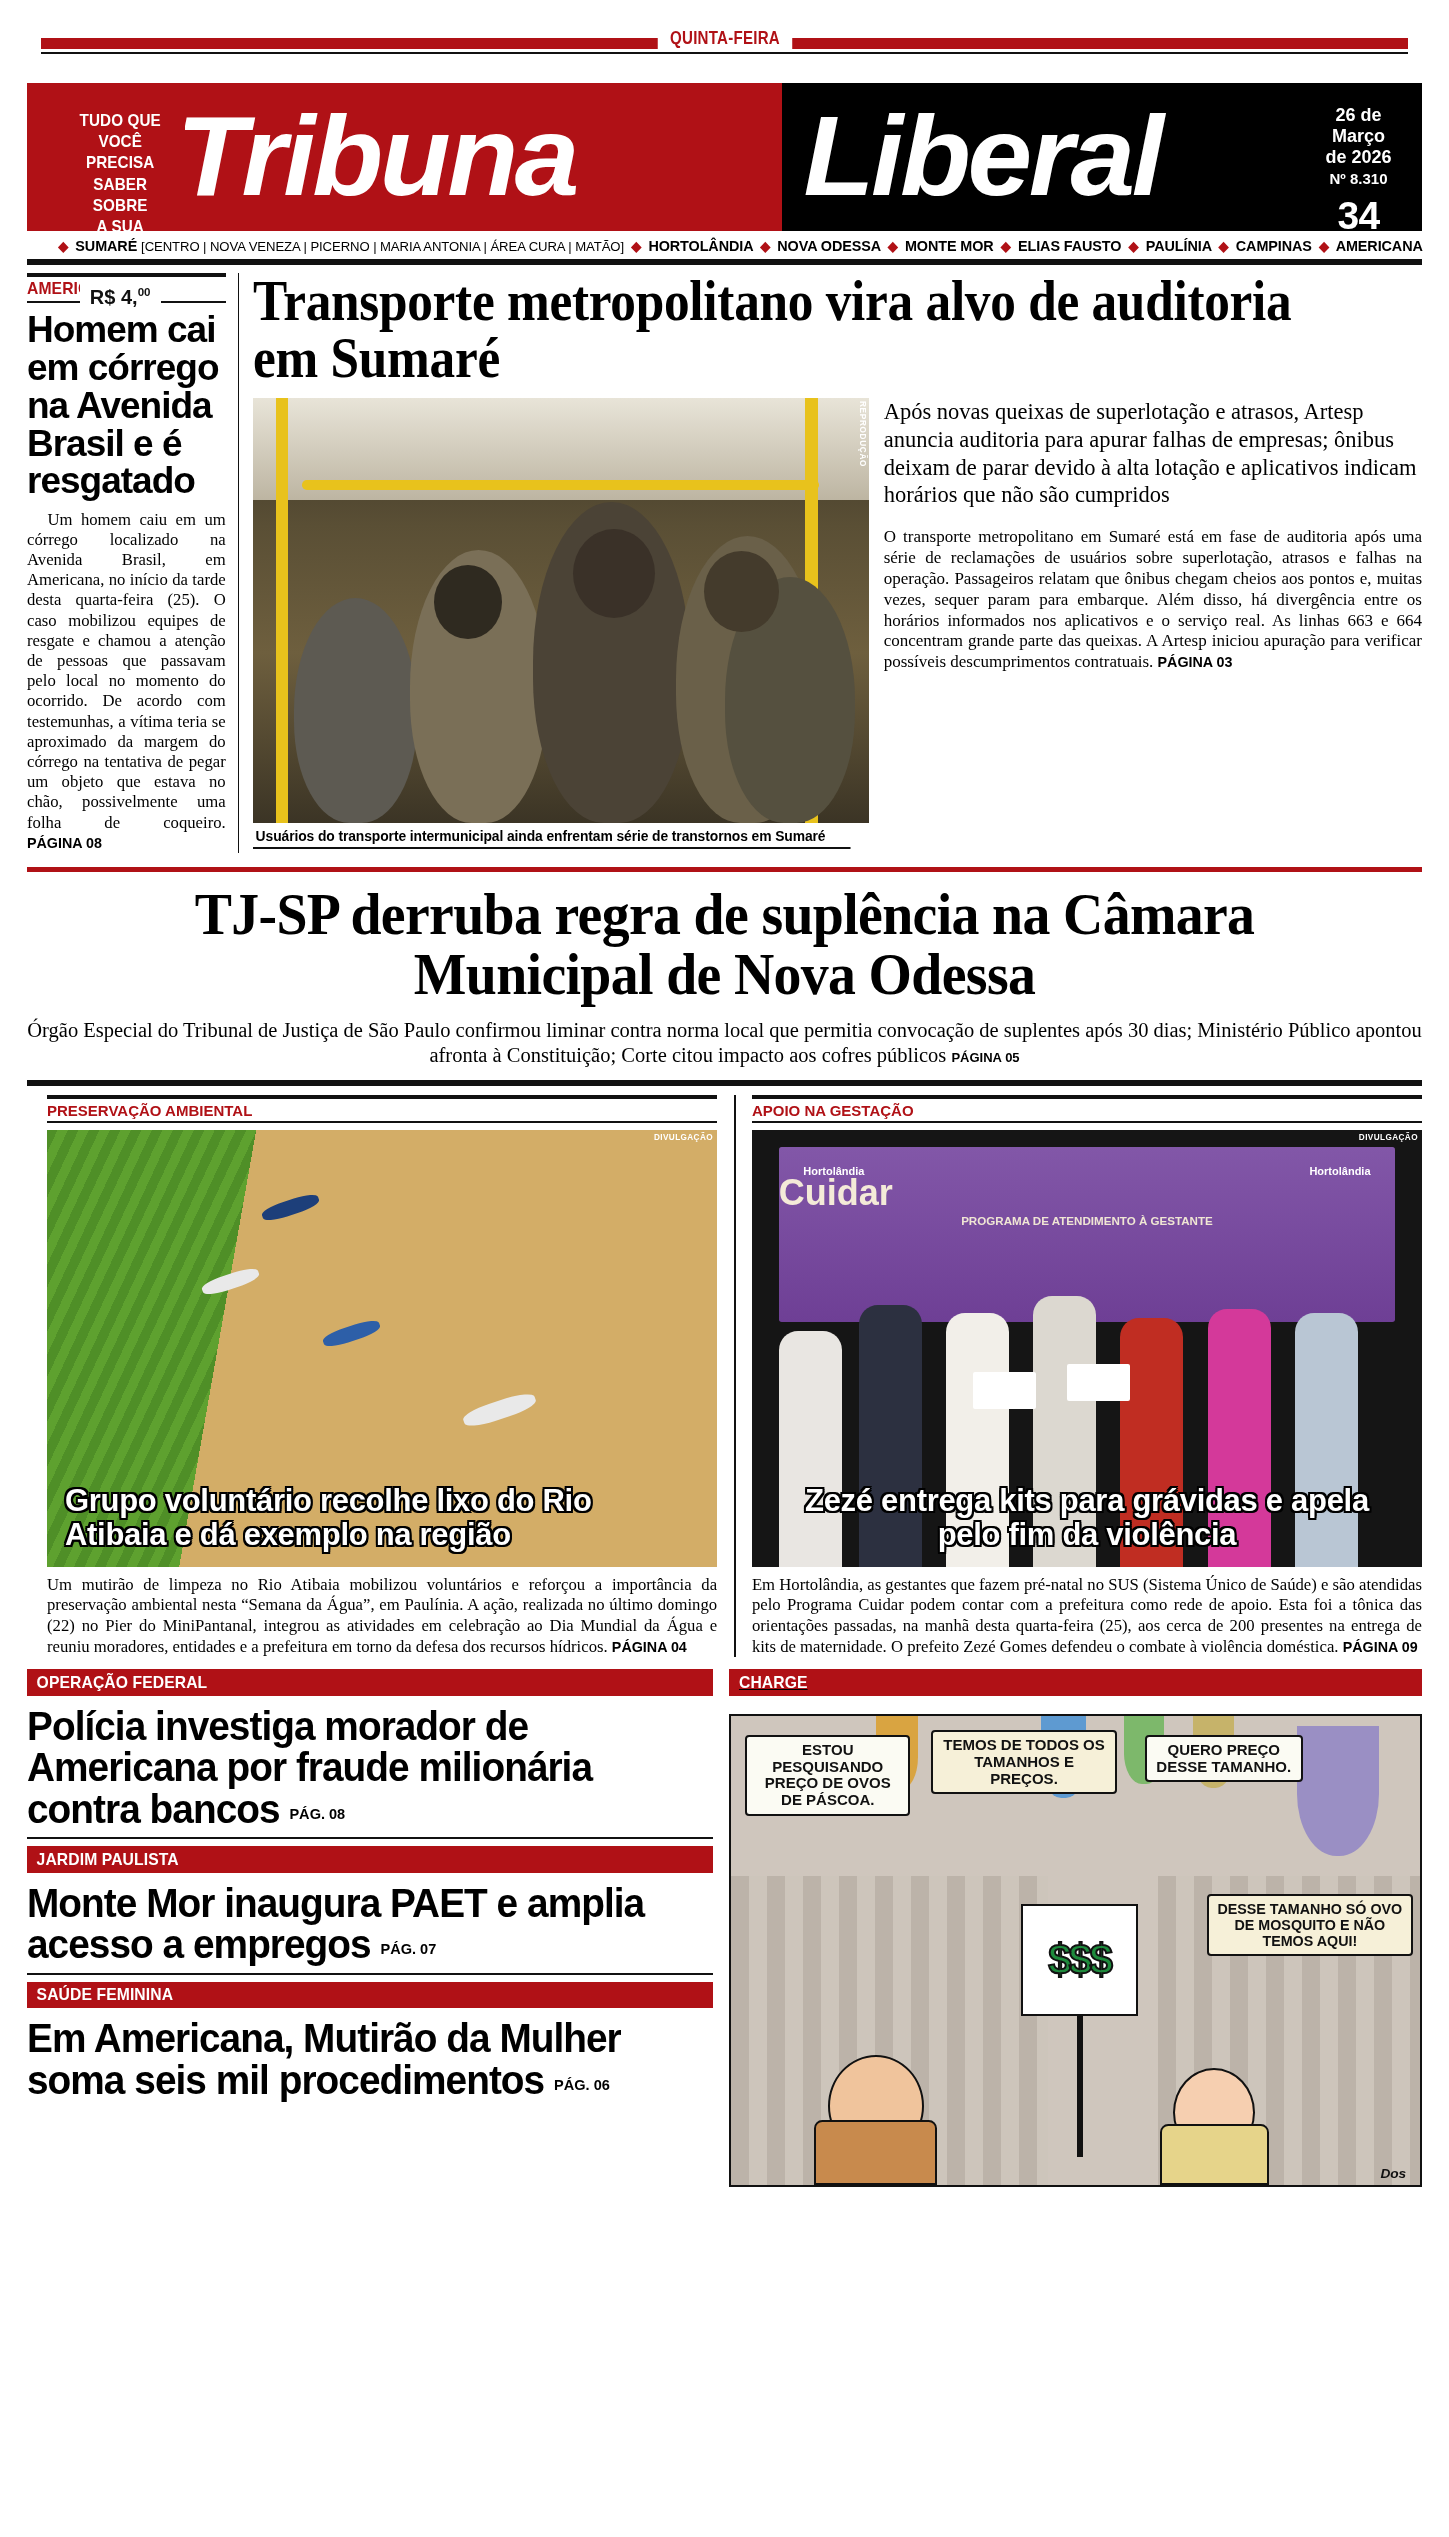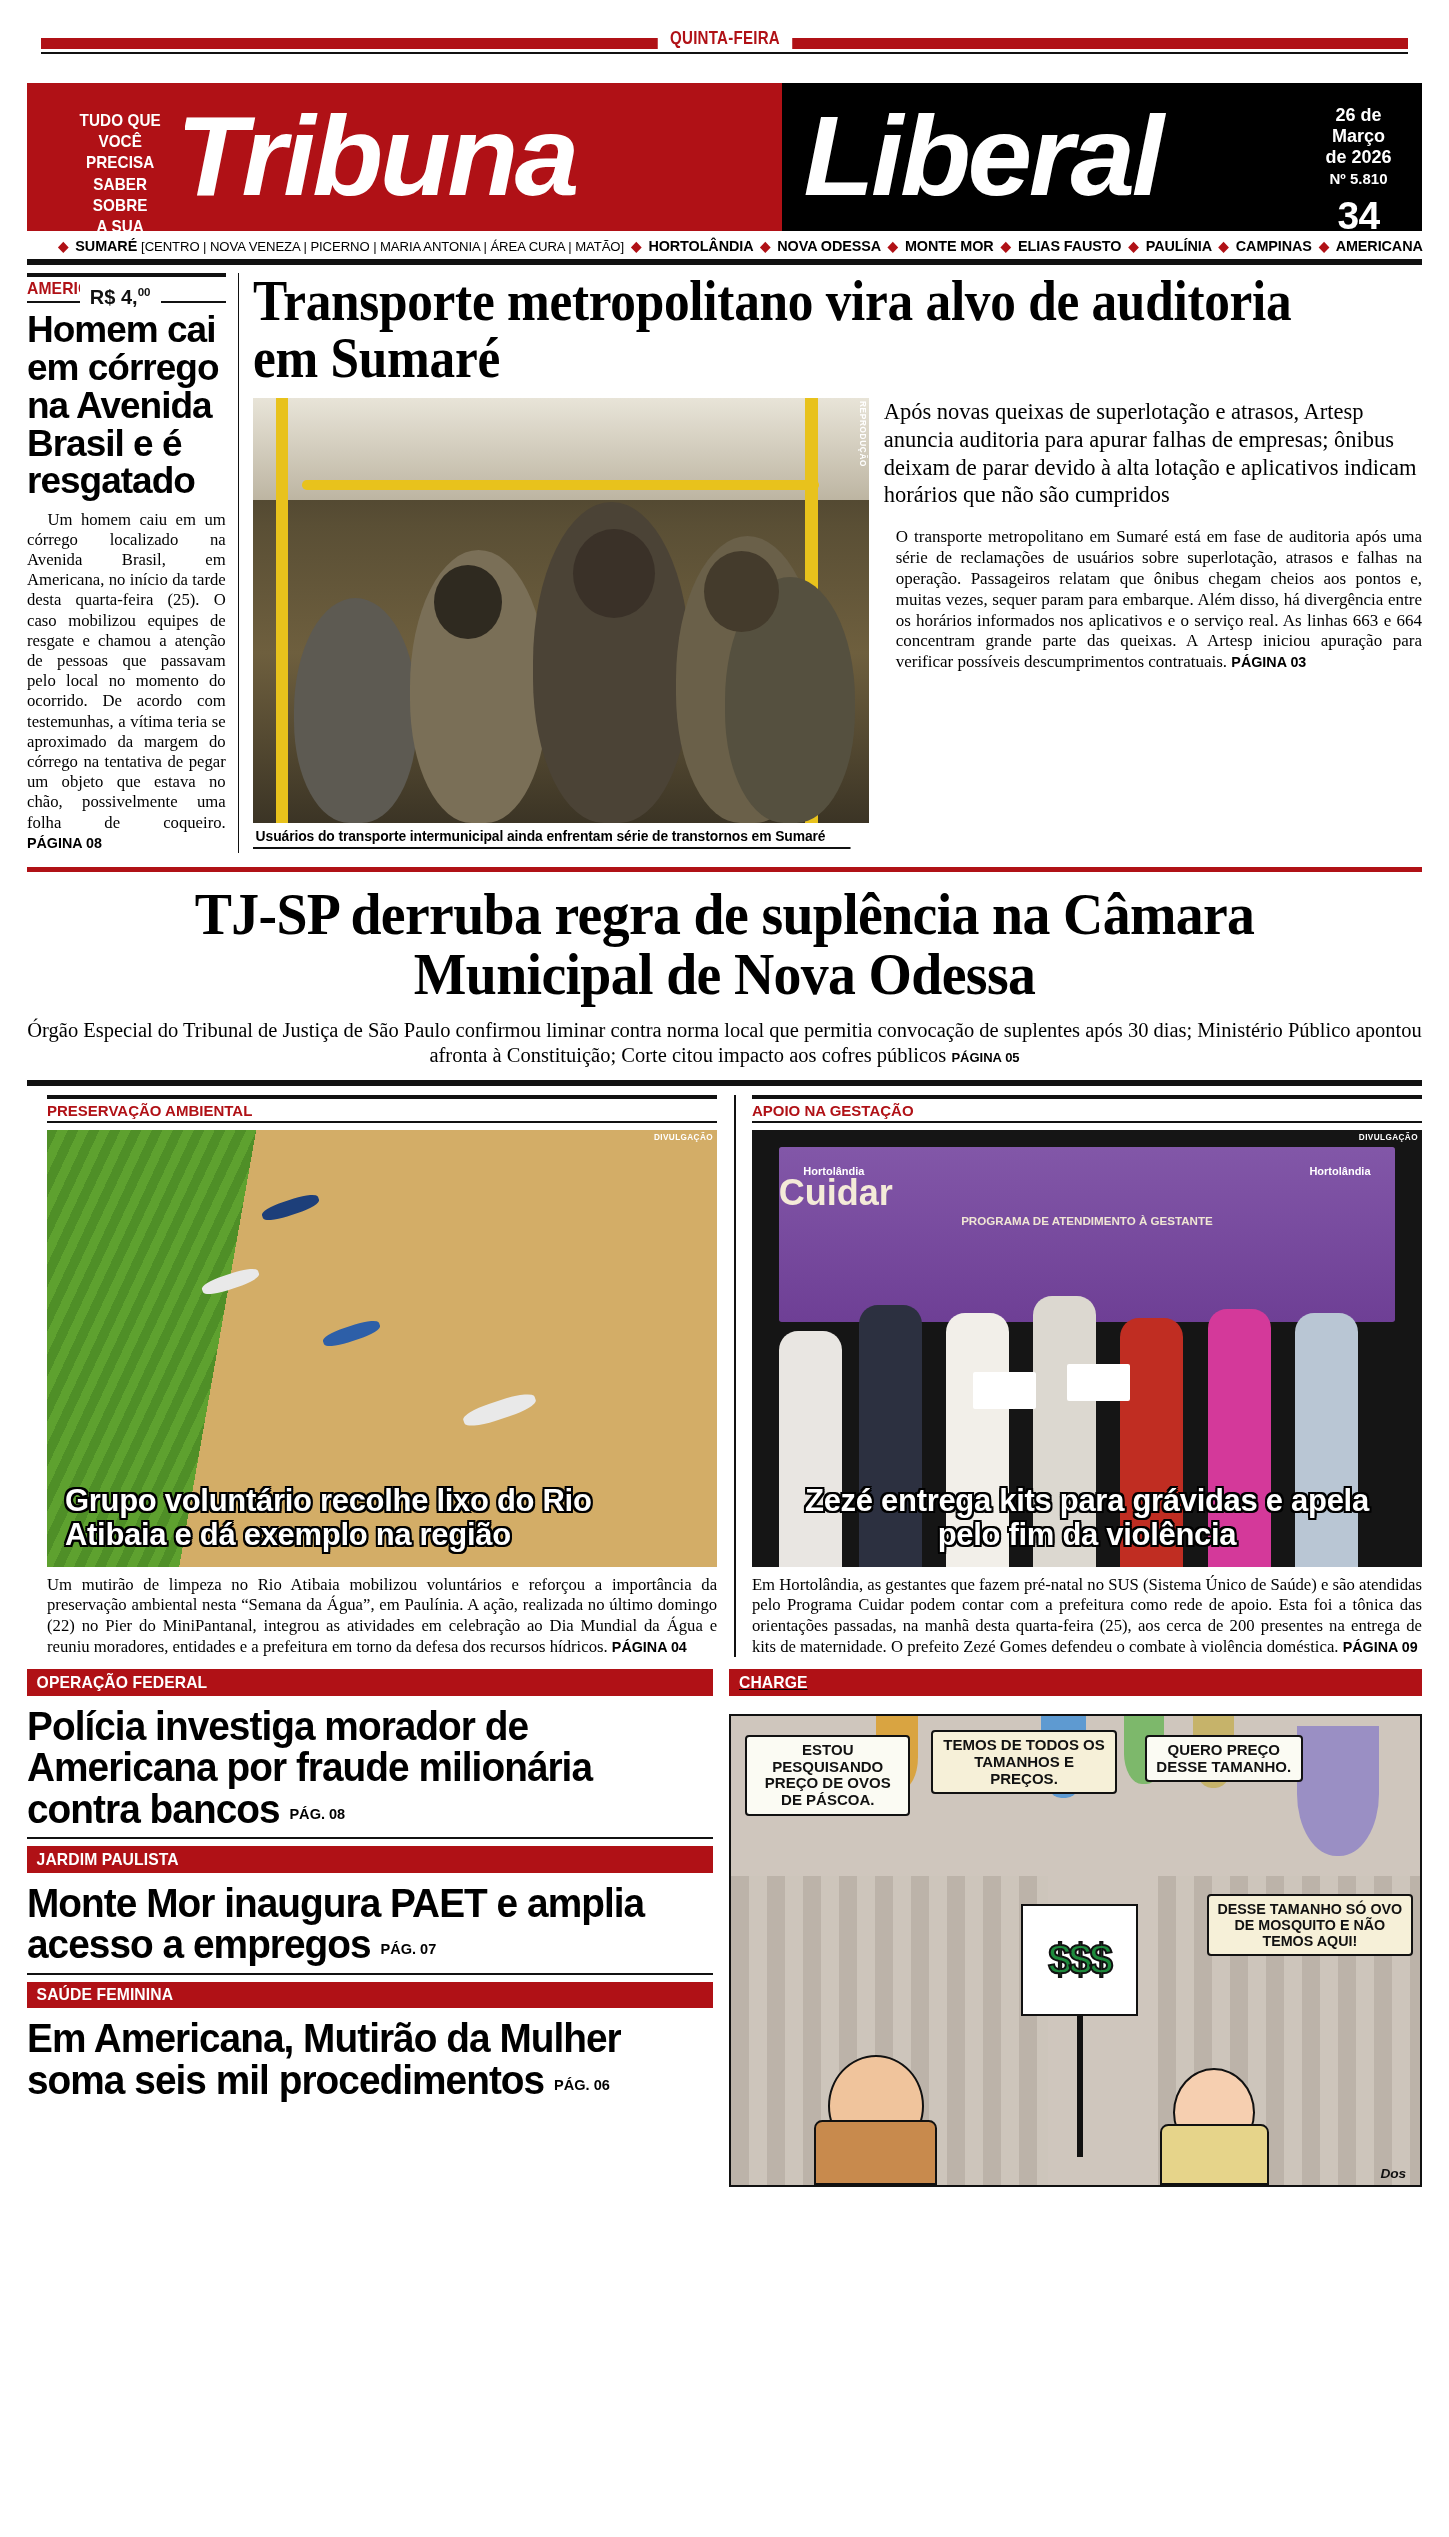--- a/index.html
+++ b/index.html
@@ -117,21 +117,21 @@
   }
   .photo-cap {
     font-weight: 800; font-size: 14.3px; padding: 4.8px 2.7px 3.4px; letter-spacing:-0.1px;
     border-bottom: 2px solid #111; transform: scaleX(.97); transform-origin: left;
   }
   .lead-text-col { flex: 1; }
   .lead-standfirst {
     font-family: "Liberation Serif", serif; font-size: 22.5px; line-height: 1.23;
     margin-bottom: 18px;
   }
-  .lead-body { font-family:"Liberation Serif", serif; font-size: 17px; line-height: 1.23; text-align: justify; margin-left: 12px; }
+  .lead-body { font-family:"Liberation Serif", serif; font-size: 17px; line-height: 1.23; text-align: justify; }
 
   
   .sep-red { height: 4.8px; background: #b01116; margin: 13.7px 0 12.3px; }
   .second-head {
     font-family: "Liberation Serif", serif; font-weight: 700; text-align: center;
     font-size: 60px; line-height: 1.0; letter-spacing: -0.7px;
     transform: scaleX(.93);
   }
   .second-sub {
     font-family: "Liberation Serif", serif; font-size: 20.5px; line-height: 1.26;
@@ -251,21 +251,21 @@
       <div class="mh-word mh-liberal">
         <span>Liberal</span>
       </div>
       <div class="mh-date">
         <div class="hr"></div>
         <div class="d">
           <div>26 de</div>
           <div>Março</div>
           <div>de 2026</div>
         </div>
-        <div class="n">Nº 5.810</div>
+        <div class="n">Nº 8.310</div>
         <div class="hr"></div>
         <div class="yr">34</div>
         <div class="yrlbl">anos</div>
       </div>
     </div>
   </div>
 
   <div class="cities">
     <span class="dm">◆</span>
     <span>SUMARÉ</span>

